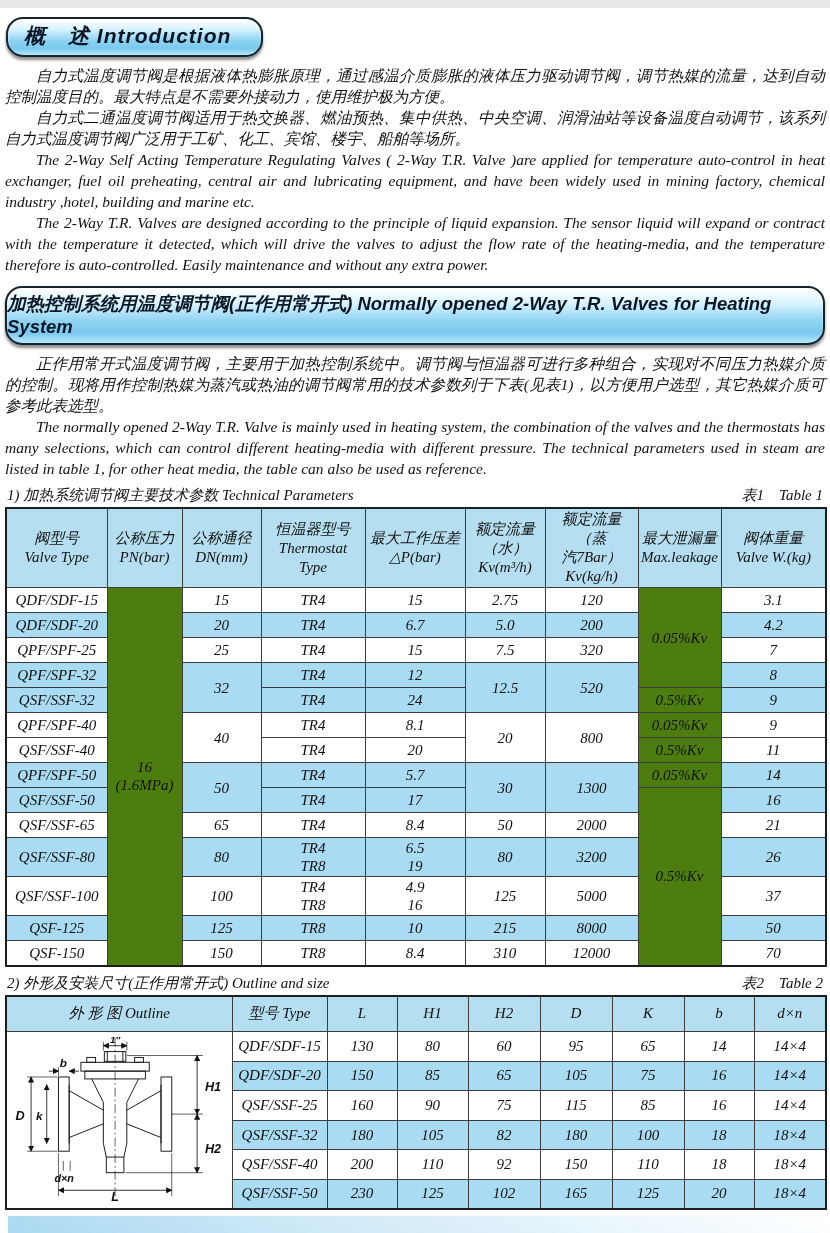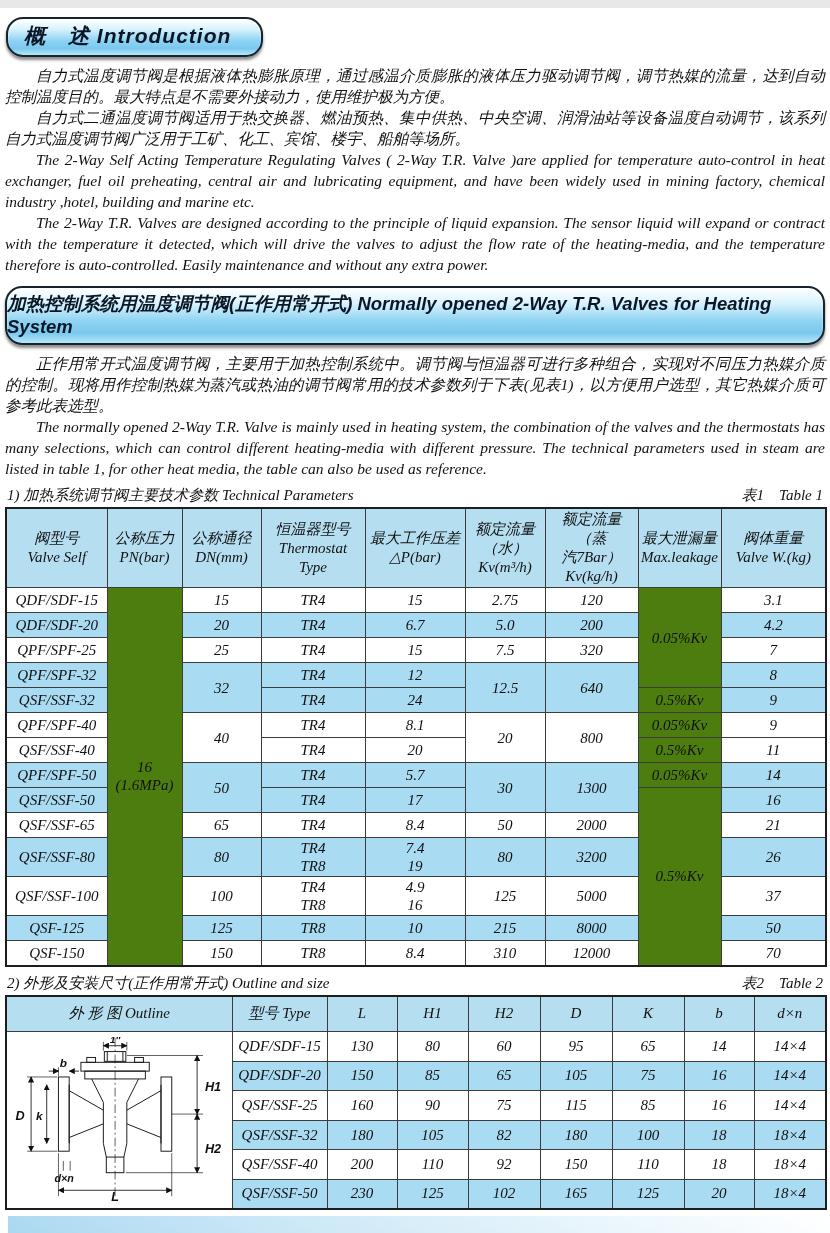--- a/index.html
+++ b/index.html
@@ -82,21 +82,21 @@
         <col style="width:104px">
       <col style="width:100px">
         <col style="width:80px">
         <col style="width:93px">
         <col style="width:83px">
         <col style="width:105px">
     </colgroup>
     <tbody>
         <tr>
       <th>阀型号
-Valve Self</th>
+Valve Type</th>
       <th>公称压力
 PN(bar)</th>
       <th>公称通径
 DN(mm)</th>
       <th>恒温器型号
 Thermostat Type</th>
       <th>最大工作压差
 △P(bar)</th>
       <th>额定流量
 （水）
@@ -138,21 +138,21 @@
       <td>7.5</td>
       <td>320</td>
       <td>7</td>
     </tr>
     <tr class="b">
       <td>QPF/SPF-32</td>
       <td rowspan="2">32</td>
       <td>TR4</td>
       <td>12</td>
       <td rowspan="2">12.5</td>
-      <td rowspan="2">640</td>
+      <td rowspan="2">520</td>
       <td>8</td>
     </tr>
     <tr class="b">
       <td>QSF/SSF-32</td>
       <td>TR4</td>
       <td>24</td>
       <td class="wbg">0.5%Kv</td>
       <td>9</td>
     </tr>
     <tr class="w">
@@ -196,21 +196,21 @@
       <td>8.4</td>
       <td>50</td>
       <td>2000</td>
       <td>21</td>
     </tr>
     <tr class="b">
       <td>QSF/SSF-80</td>
       <td>80</td>
       <td>TR4
 TR8</td>
-      <td>7.4
+      <td>6.5
 19</td>
       <td>80</td>
       <td>3200</td>
       <td>26</td>
     </tr>
     <tr class="w">
       <td>QSF/SSF-100</td>
       <td>100</td>
       <td>TR4
 TR8</td>

